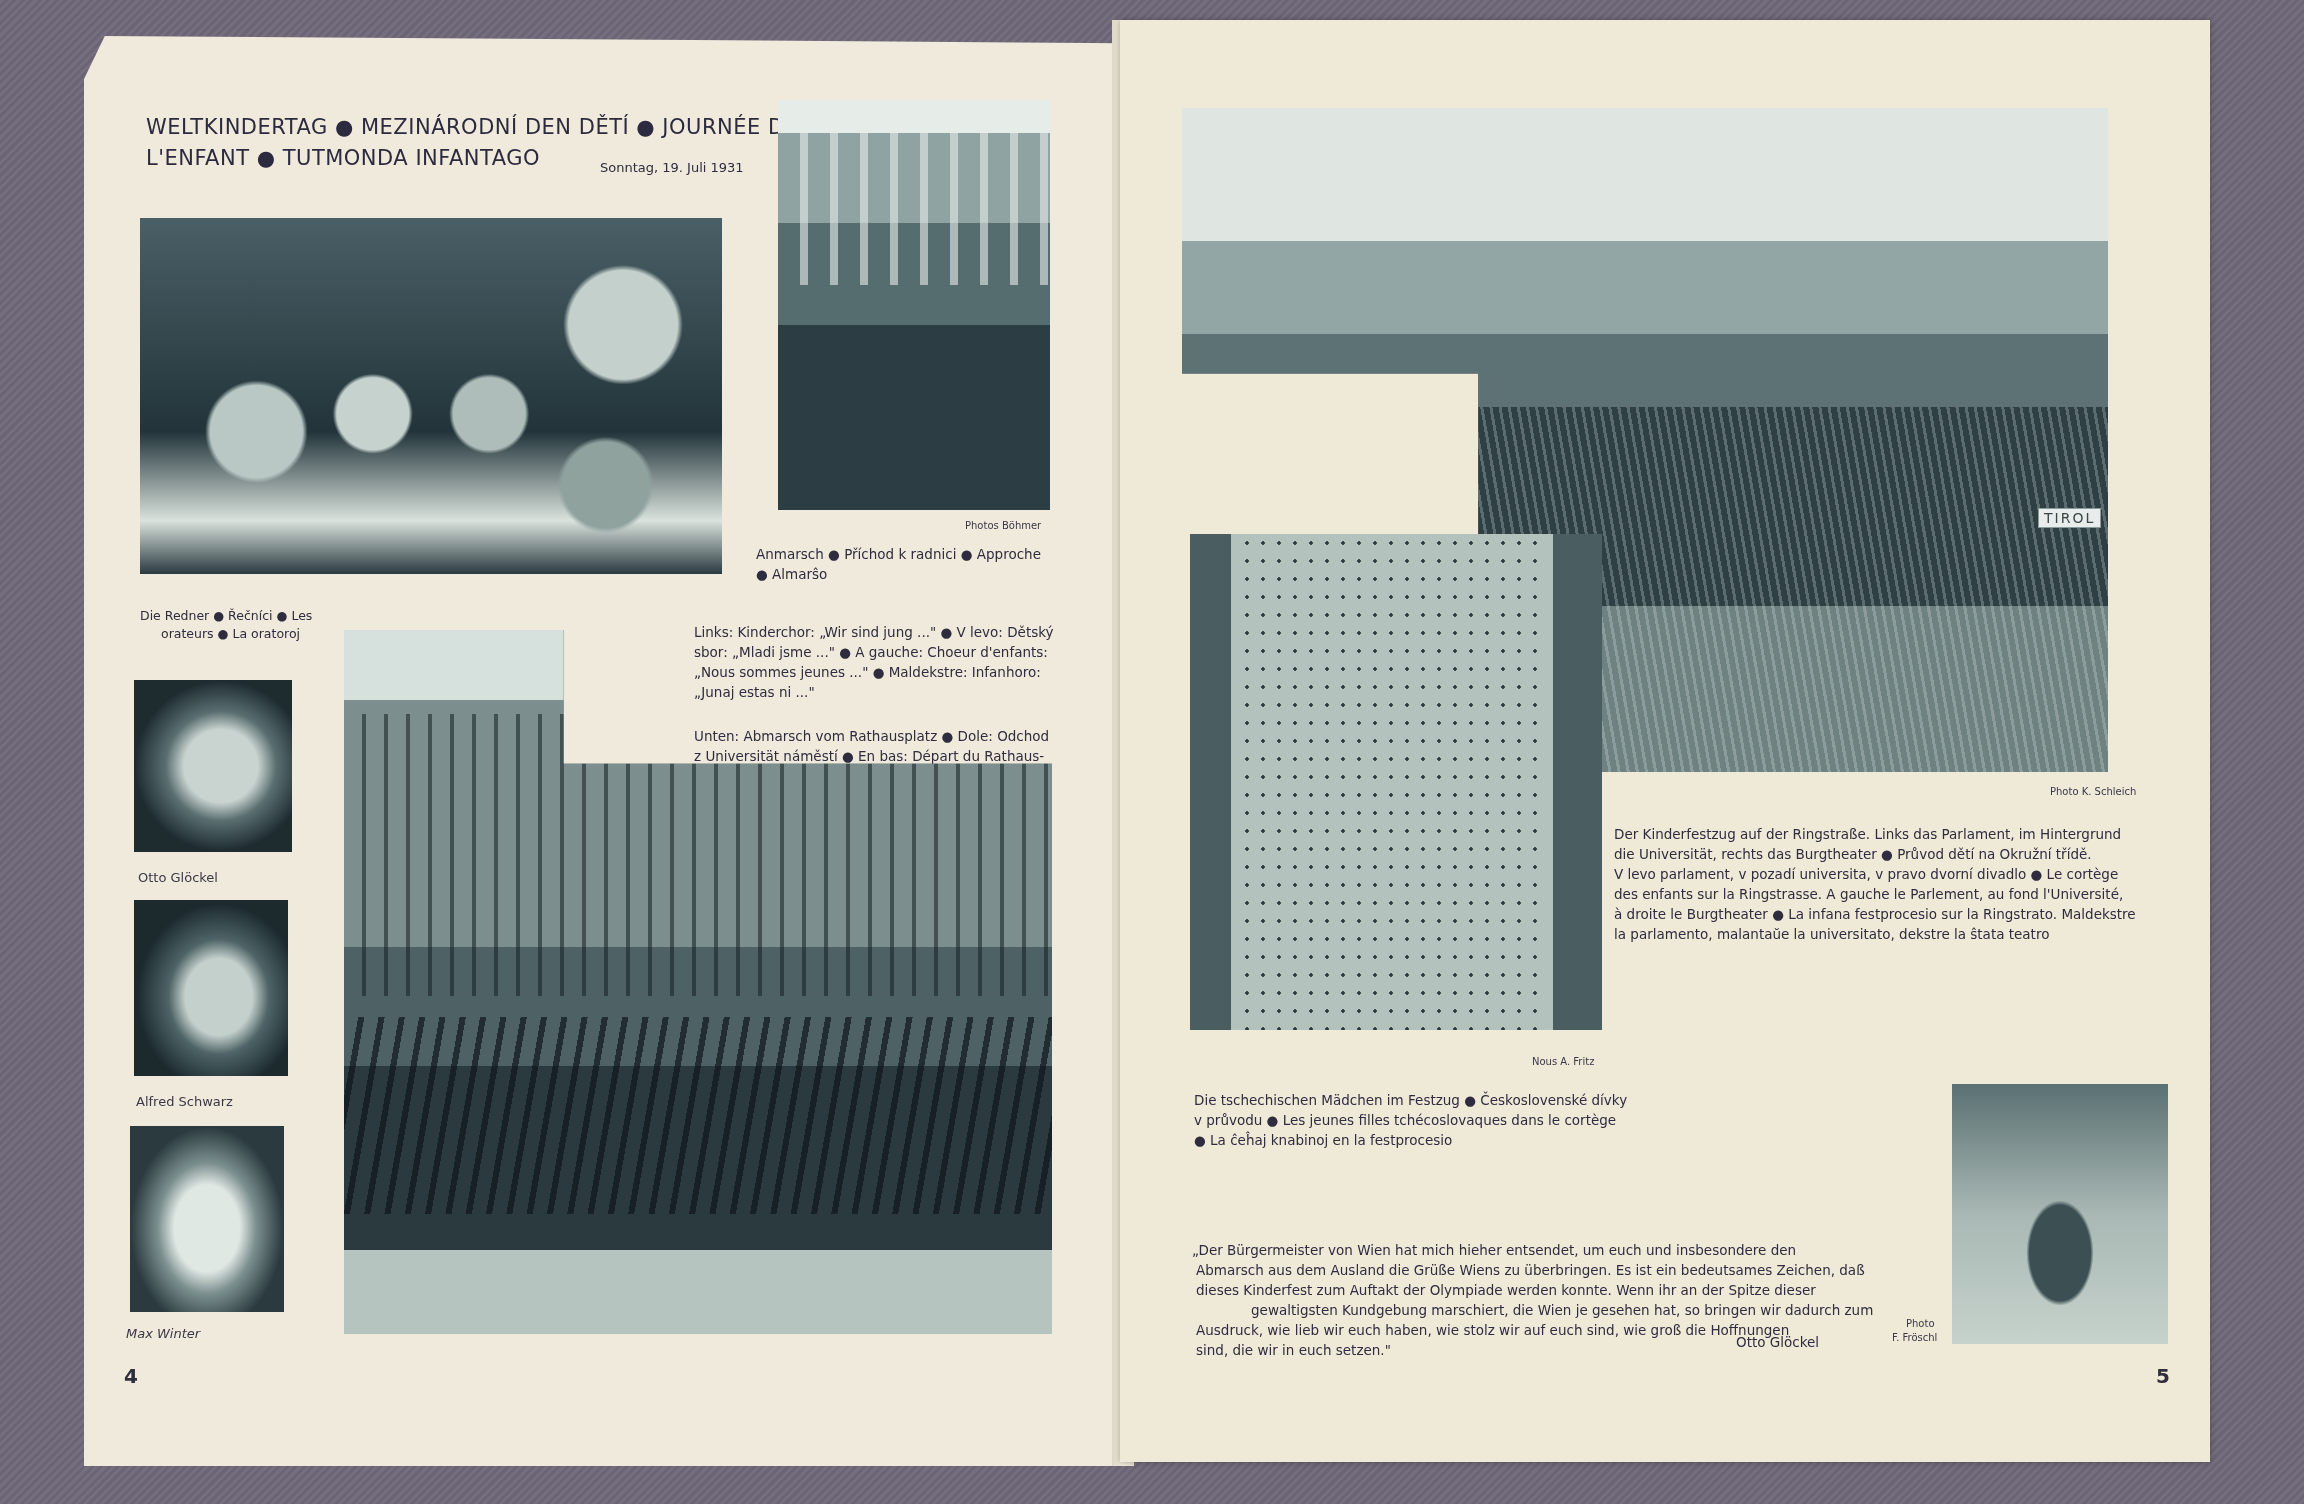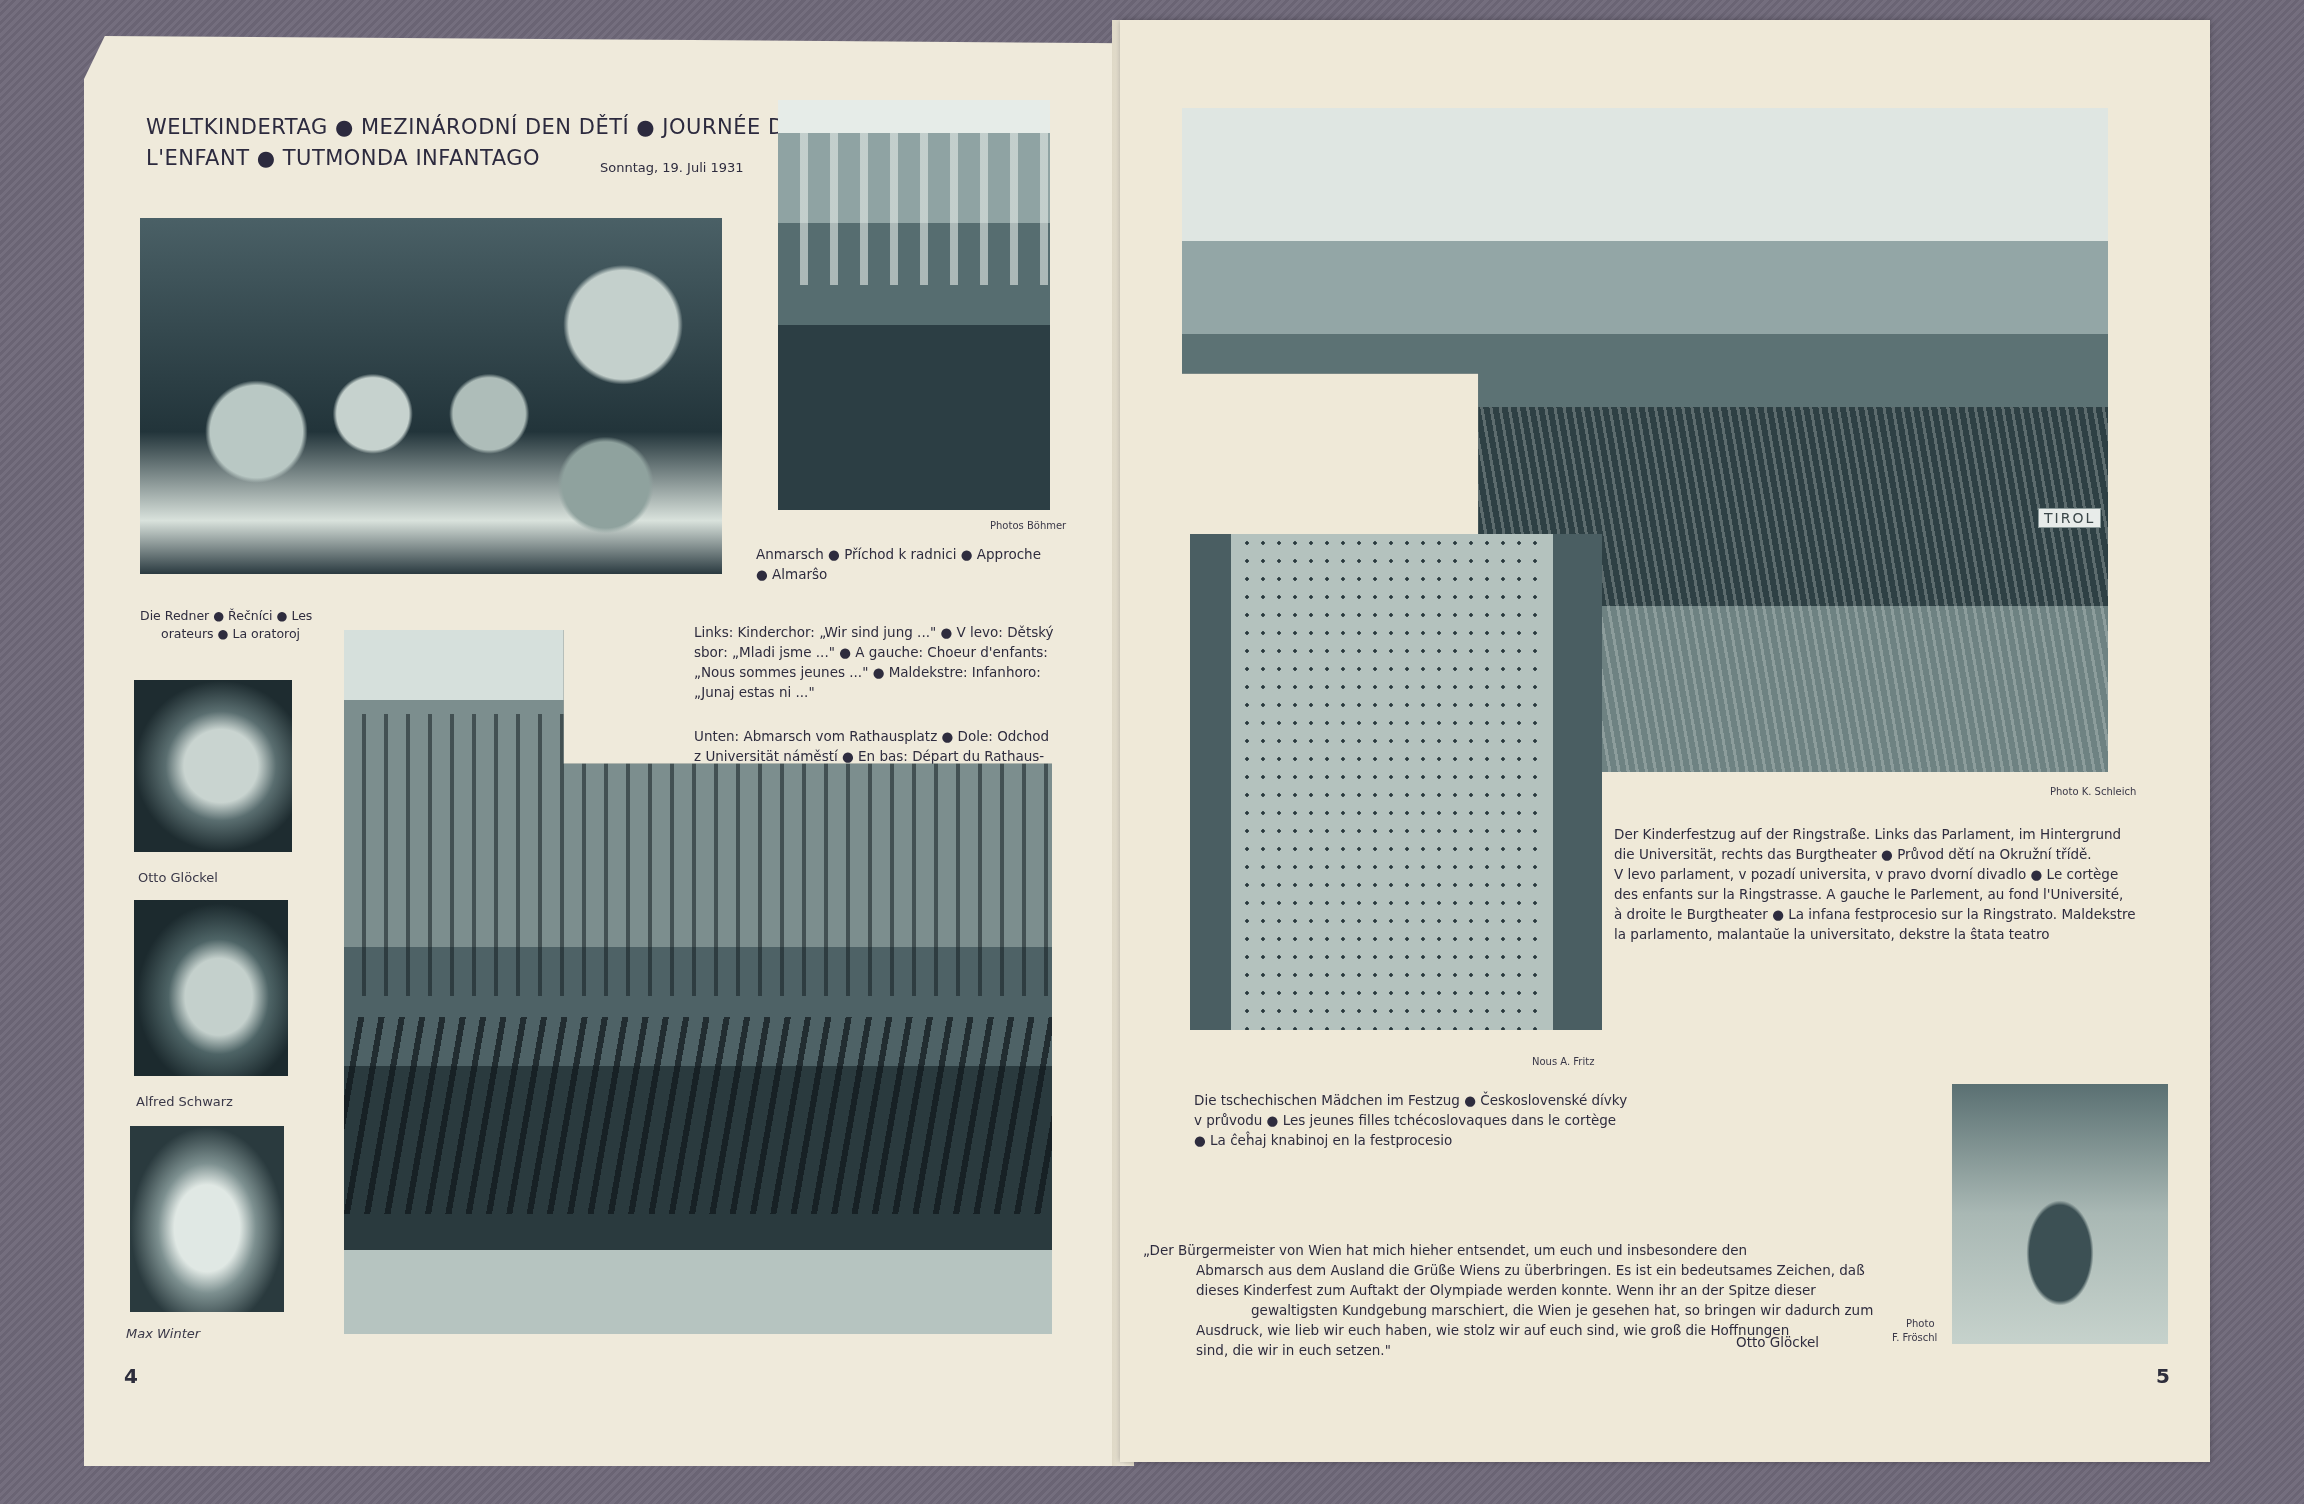--- a/index.html
+++ b/index.html
@@ -32,21 +32,21 @@
 <div class="t" style="left:600px;top:158px;font-size:13px;text-align:center;">Sonntag, 19. Juli 1931</div>
 
 <div class="photo" style="left:140px;top:218px;width:582px;height:356px;">
   <div class="ph" style="background:radial-gradient(circle at 20% 60%,#b9c8c4 0 9%,transparent 10%),radial-gradient(circle at 40% 55%,#c6d2ce 0 9%,transparent 10%),radial-gradient(circle at 60% 55%,#aebdb9 0 9%,transparent 10%),radial-gradient(circle at 83% 30%,#c4d0cc 0 10%,transparent 11%),radial-gradient(circle at 80% 75%,#8fa29e 0 8%,transparent 9%),linear-gradient(180deg,#4a6066,#22343a 60%,#d9e2dc 85%,#2a3a40);"></div>
 </div>
 
 <div class="photo" style="left:778px;top:100px;width:272px;height:410px;">
   <div class="ph" style="background:linear-gradient(180deg,#e6ece8 0 8%,#8fa3a3 8% 30%,#566d70 30% 55%,#2c3e44 55% 100%);"></div>
   <div class="ph" style="background:repeating-linear-gradient(90deg,transparent 0 22px,rgba(230,236,232,.6) 22px 30px);height:45%;"></div>
 </div>
-<div class="credit" style="left:965px;top:520px;margin-left:25px;">Photos Böhmer</div>
+<div class="credit" style="left:965px;top:520px;">Photos Böhmer</div>
 <div class="t" style="left:756px;top:544px;">Anmarsch ● Příchod k radnici ● Approche</div>
 <div class="t" style="left:756px;top:564px;">● Almarŝo</div>
 
 <div class="t" style="left:140px;top:606px;font-size:12.5px;">Die Redner ● Řečníci ● Les</div>
 <div class="t" style="left:140px;top:624px;font-size:12.5px;margin-left:21px;">orateurs ● La oratoroj</div>
 
 <div class="t" style="left:694px;top:622px;">Links: Kinderchor: „Wir sind jung ..." ● V levo: Dětský</div>
 <div class="t" style="left:694px;top:642px;">sbor: „Mladi jsme ..." ● A gauche: Choeur d'enfants:</div>
 <div class="t" style="left:694px;top:662px;">„Nous sommes jeunes ..." ● Maldekstre: Infanhoro:</div>
 <div class="t" style="left:694px;top:682px;">„Junaj estas ni ..."</div>
@@ -102,21 +102,21 @@
 <div class="t" style="left:1194px;top:1090px;">Die tschechischen Mädchen im Festzug ● Československé dívky</div>
 <div class="t" style="left:1194px;top:1110px;">v průvodu ● Les jeunes filles tchécoslovaques dans le cortège</div>
 <div class="t" style="left:1194px;top:1130px;">● La ĉeĥaj knabinoj en la festprocesio</div>
 
 <div class="photo" style="left:1952px;top:1084px;width:216px;height:260px;">
   <div class="ph" style="background:radial-gradient(ellipse at 50% 65%,#3c5054 0 20%,transparent 22%),linear-gradient(180deg,#5a7072,#a9b8b4 50%,#c6d2cc);"></div>
 </div>
 <div class="credit" style="left:1906px;top:1318px;">Photo</div>
 <div class="credit" style="left:1892px;top:1332px;">F. Fröschl</div>
 
-<div class="t" style="left:1143px;top:1240px;">„Der Bürgermeister von Wien hat mich hieher entsendet, um euch und insbesondere den</div>
+<div class="t" style="left:1192px;top:1240px;">„Der Bürgermeister von Wien hat mich hieher entsendet, um euch und insbesondere den</div>
 <div class="t" style="left:1196px;top:1260px;">Abmarsch aus dem Ausland die Grüße Wiens zu überbringen. Es ist ein bedeutsames Zeichen, daß</div>
 <div class="t" style="left:1196px;top:1280px;">dieses Kinderfest zum Auftakt der Olympiade werden konnte. Wenn ihr an der Spitze dieser</div>
 <div class="t" style="left:1251px;top:1300px;text-align:center;">gewaltigsten Kundgebung marschiert, die Wien je gesehen hat, so bringen wir dadurch zum</div>
 <div class="t" style="left:1196px;top:1320px;">Ausdruck, wie lieb wir euch haben, wie stolz wir auf euch sind, wie groß die Hoffnungen</div>
 <div class="t" style="left:1196px;top:1340px;">sind, die wir in euch setzen."</div>
 <div class="t" style="left:1736px;top:1332px;">Otto Glöckel</div>
 
 <div class="pageno" style="left:2156px;top:1364px;">5</div>
 
 </body></html>

